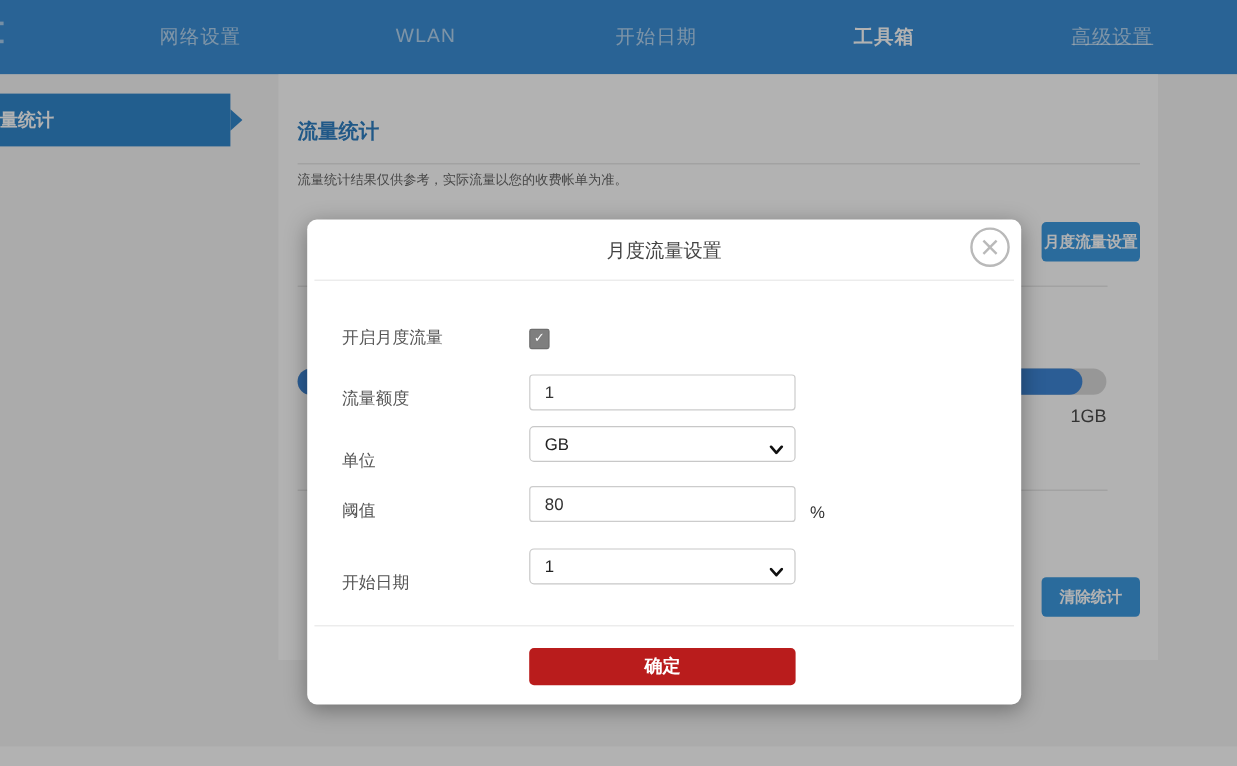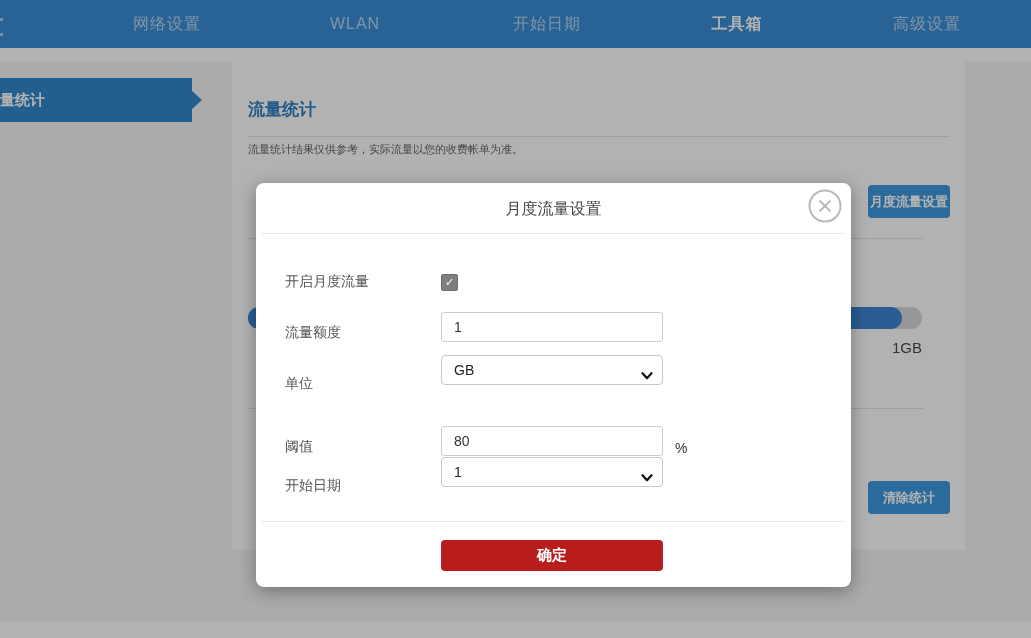--- a/index.html
+++ b/index.html
@@ -1,19 +1,19 @@
 <!DOCTYPE html>
 <html><head>
 <meta charset="utf-8">
 <style>
   html,body{margin:0;padding:0;background:#ffffff;font-family:"Liberation Sans","DejaVu Sans",sans-serif;}
   .screen{position:relative;width:1031px;height:638px;overflow:hidden;background:#ffffff;}
 
   
-  .nav{position:absolute;left:0;top:0;width:1031px;height:48px;background:#3c8fd6;z-index:1;}
+  .nav{position:absolute;left:0;top:0;width:1031px;height:62px;background:#3c8fd6;z-index:1;}
   .nav-item{position:absolute;top:50%;transform:translate(-50%,-50%);font-size:16px;letter-spacing:1px;
             color:rgba(255,255,255,0.62);cursor:pointer;white-space:nowrap;}
   .nav-item.active{color:#ffffff;font-weight:700;}
   .logo-dot{position:absolute;width:3px;height:3px;background:rgba(255,255,255,0.55);}
 
   
   .gray-section{position:absolute;left:0;top:62px;width:1031px;height:560px;background:#f5f5f5;z-index:1;}
 
   
   .side-item{position:absolute;left:0;top:78px;width:192px;height:44px;background:#3287cc;z-index:2;
@@ -47,21 +47,21 @@
   .overlay{position:absolute;left:0;top:0;width:1031px;height:638px;background:rgba(0,0,0,0.30);z-index:10;}
 
   
   .modal{position:absolute;left:256px;top:183px;width:595px;height:404px;background:#ffffff;border-radius:8px;
          box-shadow:0 4px 18px rgba(0,0,0,0.35);z-index:20;}
   .modal-title{position:absolute;left:0;top:16px;width:100%;text-align:center;font-size:16px;color:#444;}
   .modal-close{position:absolute;left:552px;top:6px;width:34px;height:34px;cursor:pointer;}
   .m-div{position:absolute;left:6px;right:6px;height:1px;background:#e8e8e8;}
   .md1{top:50px;} .md2{top:338px;}
   .m-row{position:absolute;left:29px;width:545px;height:30px;display:flex;align-items:flex-end;}
-  .r1{top:78px;} .r2{top:129px;} .r3{top:180px;} .r4{top:243px;} .r5{top:282px;}
+  .r1{top:78px;} .r2{top:129px;} .r3{top:180px;} .r4{top:222px;} .r5{top:282px;}
   .m-label{flex:0 0 156px;font-size:14px;color:#555;}
   .m-input{width:196px;height:28px;border:1px solid #ccc;border-radius:3px;padding:0 12px;font-size:14px;color:#333;
            outline:none;font-family:"Liberation Sans","DejaVu Sans",sans-serif;}
   .m-selectwrap{position:relative;width:222px;height:38px;border-radius:14px;}
   .m-select{width:222px;height:30px;border:1px solid #c8c8c8;border-radius:4px;padding:0 28px 0 12px;font-size:14px;
             color:#222;background:#fff;appearance:none;-webkit-appearance:none;outline:none;cursor:pointer;
             font-family:"Liberation Sans","DejaVu Sans",sans-serif;}
   .m-chevron{position:absolute;right:10px;top:11px;pointer-events:none;}
   .checkbox{width:15px;height:15px;background:#7f7f7f;border:1px solid #6e6e6e;border-radius:2px;cursor:pointer;
             display:flex;align-items:center;justify-content:center;color:#fff;font-size:11px;font-weight:700;line-height:1;}
@@ -75,21 +75,21 @@
 
 <div class="screen">
 
   <nav class="nav">
     <span class="logo-dot" style="left:0;top:18px;"></span>
     <span class="logo-dot" style="left:0;top:33px;"></span>
     <span class="nav-item" style="left:167px;">网络设置</span>
     <span class="nav-item" style="left:355px;">WLAN</span>
     <span class="nav-item" style="left:547px;">开始日期</span>
     <span class="nav-item active" style="left:737px;">工具箱</span>
-    <span class="nav-item" style="left:927px;">高级设置</span>
+    <span class="nav-item" style="left:927px;text-decoration:underline;">高级设置</span>
   </nav>
 
   <div class="gray-section"></div>
 
   <div class="side-item">
     <span class="side-item-label">流量统计</span>
   </div>
   <div class="side-arrow"></div>
 
   <section class="panel">

